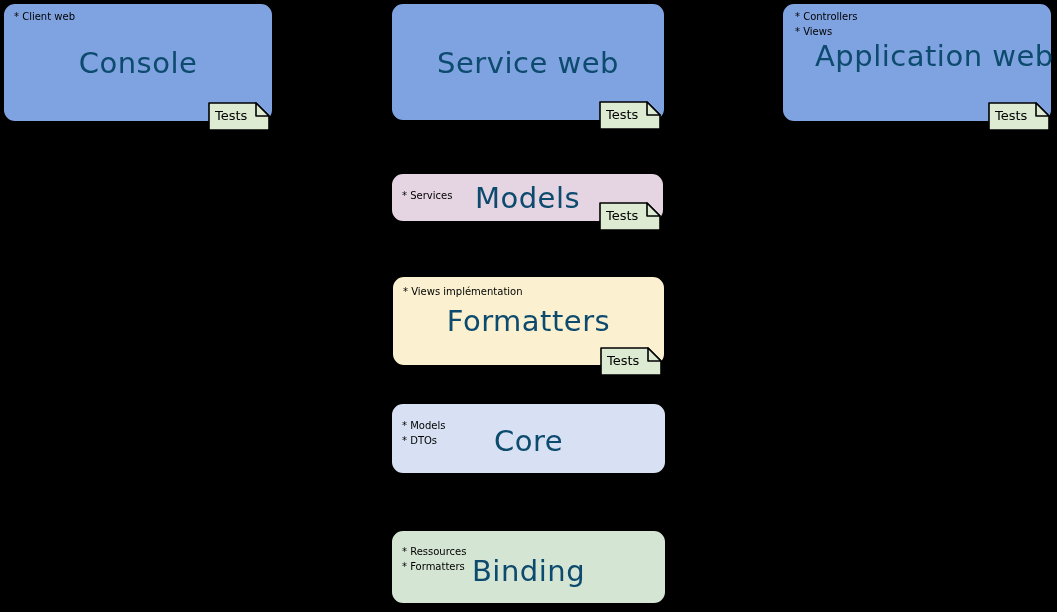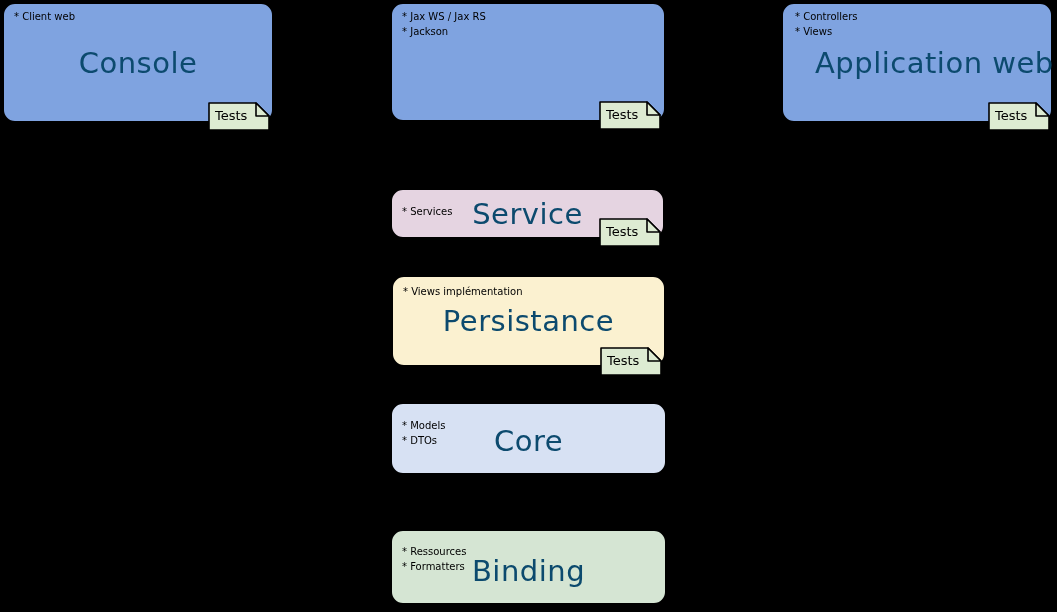--- a/index.html
+++ b/index.html
@@ -54,25 +54,25 @@
   #n0 .title{top:42px;}
   #n0 .bullets{left:10px;top:5px;}
   #n0 .note{right:2px;bottom:3px;}
 
   #n1{left:390px;top:2px;width:276px;height:120px;}
   #n1 .title{top:42px;}
   #n1 .bullets{left:10px;top:5px;}
   #n1 .note{right:3px;bottom:3px;}
 
   #n2{left:781px;top:2px;width:272px;height:121px;}
-  #n2 .title{top:42px;margin-left:32px;}
+  #n2 .title{top:35px;margin-left:32px;}
   #n2 .bullets{left:12px;top:5px;}
   #n2 .note{right:1px;bottom:3px;}
 
-  #n3{left:390px;top:188px;width:275px;height:51px;}
+  #n3{left:390px;top:172px;width:275px;height:51px;}
   #n3 .title{top:7px;}
   #n3 .bullets{left:10px;top:14px;}
   #n3 .note{right:2px;bottom:3px;}
 
   #n4{left:391px;top:275px;width:275px;height:92px;}
   #n4 .title{top:27px;}
   #n4 .bullets{left:10px;top:7px;}
   #n4 .note{right:2px;bottom:2px;}
 
   #n5{left:390px;top:402px;width:277px;height:73px;}
@@ -96,24 +96,21 @@
     <div class="note">
       <svg viewBox="0 0 62 29" width="62" height="29">
         <polygon points="1,1 48,1 61,14 61,28 1,28"></polygon>
         <polygon points="48,1 48,14 61,14"></polygon>
       </svg>
       <span class="note-label">Tests</span>
     </div>
   </div>
 
   <div class="node" id="n1" style="background: rgb(127, 163, 224);">
-    <div class="bullets">
-      <span>* Jax WS / Jax RS</span>
-      <span>* Jackson</span>
-    </div>
+    <div class="title">Service web</div>
     <div class="note">
       <svg viewBox="0 0 62 29" width="62" height="29">
         <polygon points="1,1 48,1 61,14 61,28 1,28"></polygon>
         <polygon points="48,1 48,14 61,14"></polygon>
       </svg>
       <span class="note-label">Tests</span>
     </div>
   </div>
 
   <div class="node" id="n2" style="background: rgb(127, 163, 224);">
@@ -128,35 +125,35 @@
         <polygon points="48,1 48,14 61,14"></polygon>
       </svg>
       <span class="note-label">Tests</span>
     </div>
   </div>
 
   <div class="node" id="n3" style="background: rgb(229, 212, 225);">
     <div class="bullets">
       <span>* Services</span>
     </div>
-    <div class="title">Service</div>
+    <div class="title">Models</div>
     <div class="note">
       <svg viewBox="0 0 62 29" width="62" height="29">
         <polygon points="1,1 48,1 61,14 61,28 1,28"></polygon>
         <polygon points="48,1 48,14 61,14"></polygon>
       </svg>
       <span class="note-label">Tests</span>
     </div>
   </div>
 
   <div class="node" id="n4" style="background: rgb(251, 241, 208);">
     <div class="bullets">
       <span>* Views implémentation</span>
     </div>
-    <div class="title">Persistance</div>
+    <div class="title">Formatters</div>
     <div class="note">
       <svg viewBox="0 0 62 29" width="62" height="29">
         <polygon points="1,1 48,1 61,14 61,28 1,28"></polygon>
         <polygon points="48,1 48,14 61,14"></polygon>
       </svg>
       <span class="note-label">Tests</span>
     </div>
   </div>
 
   <div class="node" id="n5" style="background: rgb(215, 225, 243);">

